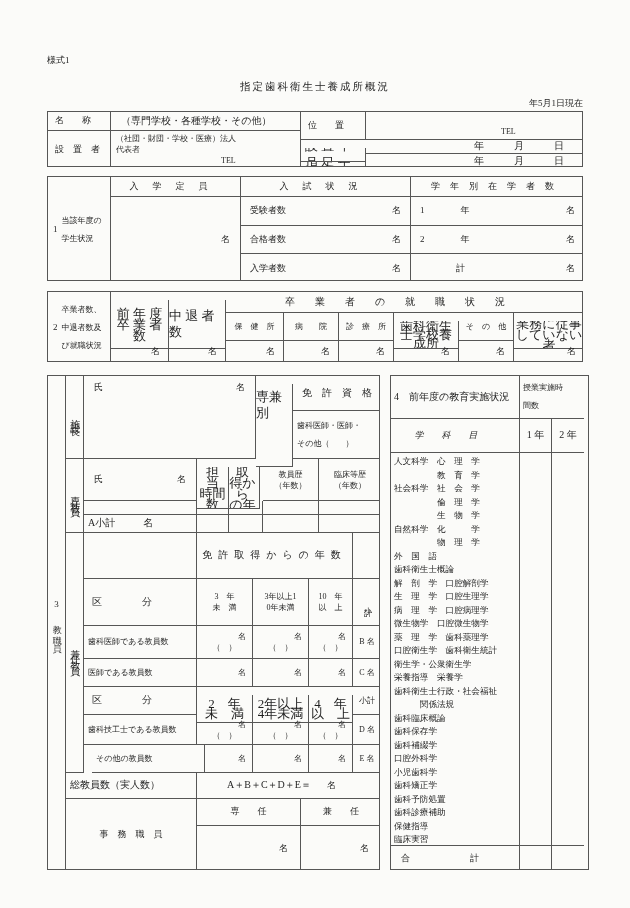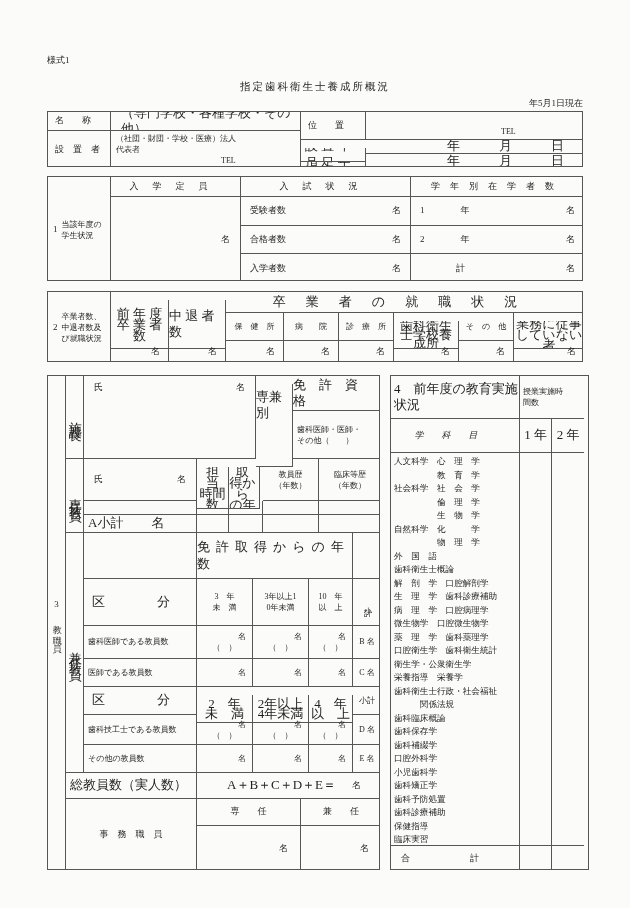--- a/index.html
+++ b/index.html
@@ -20,24 +20,24 @@
         display:flex;flex-direction:column;overflow:hidden;}
   .subjects{position:absolute;box-sizing:border-box;border-right:1px solid var(--ln);border-bottom:1px solid var(--ln);
         padding:2px 0 0 3px;font-size:8.6px;overflow:hidden;}
   .subj{height:13.5px;line-height:13.5px;white-space:pre;}
   .lrow{flex:1;display:flex;justify-content:space-between;align-items:center;padding:0 9px;
         border-bottom:1px solid var(--ln);font-size:9px;}
   .cell-col .lrow:last-child{border-bottom:none;}
   .nr{border-right:none!important;} .nb{border-bottom:none!important;}
   .jl{justify-content:flex-start;} .jr{justify-content:flex-end;} .jsb{justify-content:space-between;}
   .at{align-items:flex-start;}
-  .f8{font-size:8px;} .f75{font-size:13px;margin-top:8px;} .f85{font-size:13px;}
+  .f8{font-size:8px;} .f75{font-size:13px;margin-top:8px;} .f85{font-size:10px;}
   .pre{white-space:pre;text-align:right;}
   .mlc{white-space:pre-line;text-align:center;line-height:11px;}
-  .mll{white-space:pre-line;text-align:left;line-height:11px;}
+  .mll{white-space:pre-line;text-align:left;line-height:18px;}
   .lh9{line-height:9px;}
   .ls10{letter-spacing:10px;} .ls14{letter-spacing:14px;} .ls18{letter-spacing:18px;font-style:italic;} .ls20{letter-spacing:20px;} .ls6{letter-spacing:6px;}
   .vert{writing-mode:vertical-rl;letter-spacing:4px;}
   .secnum{display:flex;gap:4px;align-items:center;padding-left:5px;width:100%;}
   .num{font-size:9px;flex:0 0 auto;}
   .stack{width:100%;line-height:11px;}
   .up{display:flex;flex-direction:column;width:100%;line-height:11px;font-size:8px;}
 </style>
 </head>
 <body>
@@ -272,21 +272,21 @@
       <div class="up">
           <span style="text-align:right;padding-right:6px">名</span>
           <span style="text-align:center">（　）</span>
         </div>
     </div>
     <div class="cell f8 nr" style="left:305px;top:339px;width:28px;height:30px;gap:2px">
       <span>D</span>
         <span>名</span>
     </div>
 
-    <div class="cell jl f8" style="left:36px;top:369px;width:113px;height:28px;padding-left:4px">その他の教員数</div>
+    <div class="cell jl f8" style="left:44px;top:369px;width:113px;height:28px;padding-left:4px">その他の教員数</div>
     <div class="cell jr f8" style="left:149px;top:369px;width:56px;height:28px;padding-right:6px">名</div>
     <div class="cell jr f8" style="left:205px;top:369px;width:56px;height:28px;padding-right:6px">名</div>
     <div class="cell jr f8" style="left:261px;top:369px;width:44px;height:28px;padding-right:6px">名</div>
     <div class="cell f8 nr" style="left:305px;top:369px;width:28px;height:28px;gap:2px">
       <span>E</span>
         <span>名</span>
     </div>
 
     <div class="cell jl f85" style="left:18px;top:397px;width:131px;height:26px;padding-left:4px">総教員数（実人数）</div>
     <div class="cell jl nr" style="left:149px;top:397px;width:184px;height:26px;padding-left:30px;gap:16px">
@@ -312,21 +312,21 @@
         <div class="subj">人文科学　心　理　学</div>
         <div class="subj">　　　　　教　育　学</div>
         <div class="subj">社会科学　社　会　学</div>
         <div class="subj">　　　　　倫　理　学</div>
         <div class="subj">　　　　　生　物　学</div>
         <div class="subj">自然科学　化　　　学</div>
         <div class="subj">　　　　　物　理　学</div>
         <div class="subj">外　国　語</div>
         <div class="subj">歯科衛生士概論</div>
         <div class="subj">解　剖　学　口腔解剖学</div>
-        <div class="subj">生　理　学　歯科診療補助</div>
+        <div class="subj">生　理　学　口腔生理学</div>
         <div class="subj">病　理　学　口腔病理学</div>
         <div class="subj">微生物学　口腔微生物学</div>
         <div class="subj">薬　理　学　歯科薬理学</div>
         <div class="subj">口腔衛生学　歯科衛生統計</div>
         <div class="subj">衛生学・公衆衛生学</div>
         <div class="subj">栄養指導　栄養学</div>
         <div class="subj">歯科衛生士行政・社会福祉</div>
         <div class="subj">　　　関係法規</div>
         <div class="subj">歯科臨床概論</div>
         <div class="subj">歯科保存学</div>

